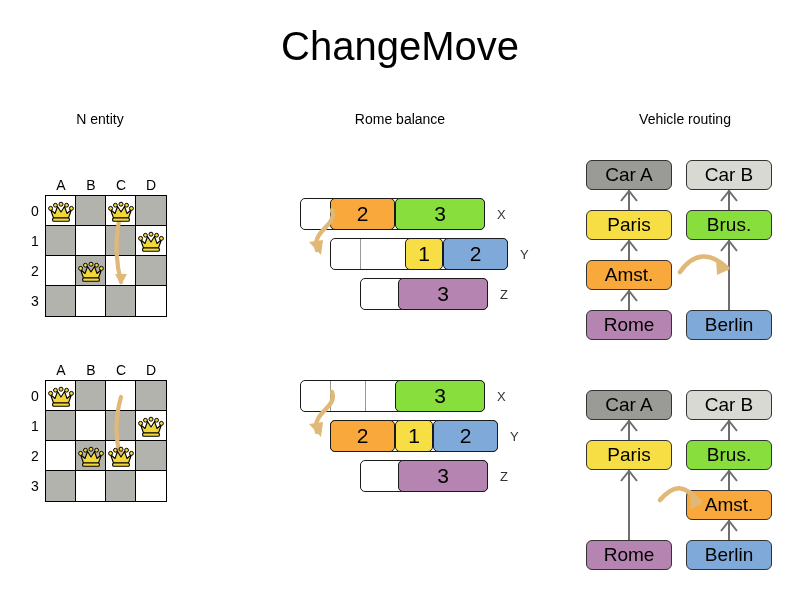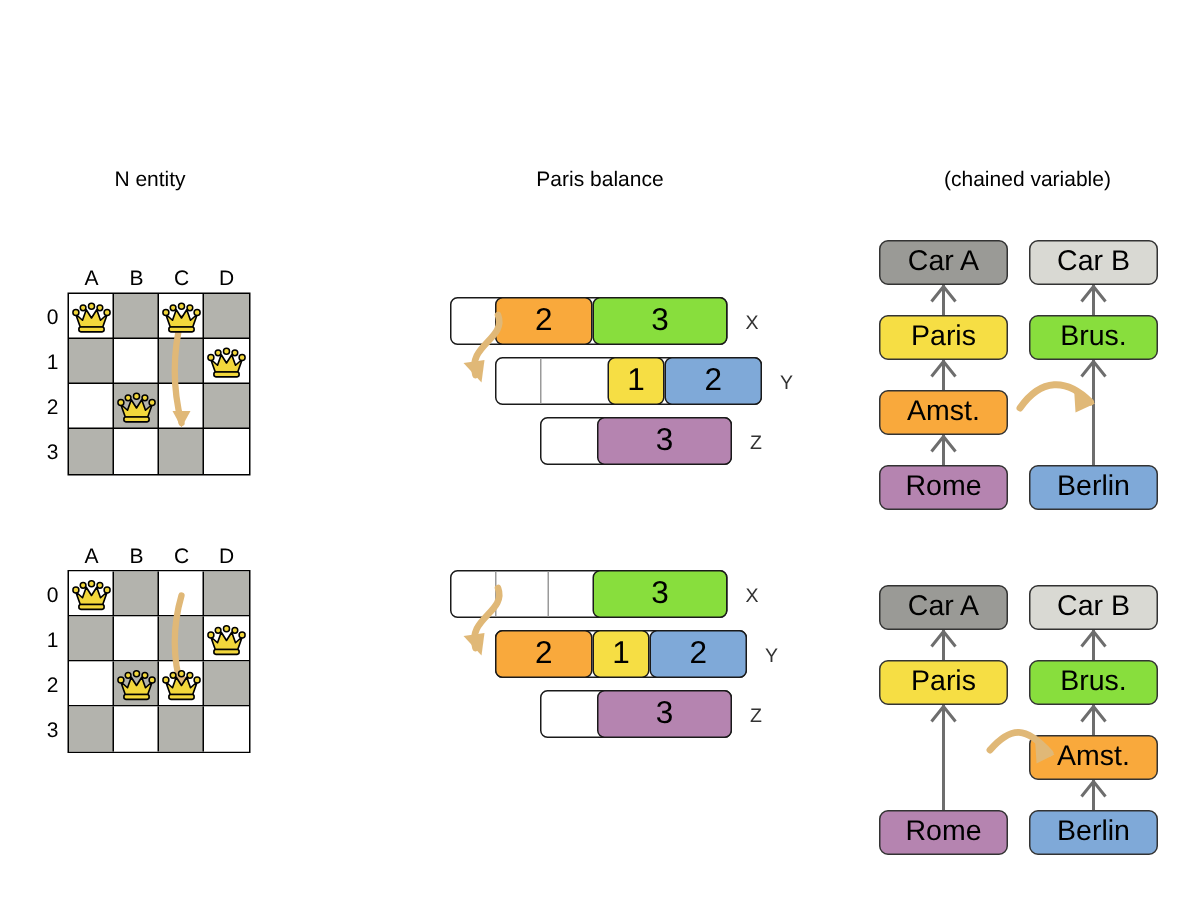--- a/index.html
+++ b/index.html
@@ -58,25 +58,26 @@
     display:flex;align-items:center;justify-content:center;
     font-size:19px;color:#000;
   }
   .vline{position:absolute;width:2.2px;background:#6e6e6e;}
 </style>
 </head>
 <body>
 
 <div class="page">
 
+  <div class="main-title">ChangeMove</div>
 
   <div class="sec-head" id="head-queens">N entity</div>
-  <div class="sec-head" id="head-cloud">Paris balance</div>
+  <div class="sec-head" id="head-cloud">Rome balance</div>
   <div class="sec-head" id="head-vrp">
-    <div>(chained variable)</div>
+    <div>Vehicle routing</div>
   </div>
 
   <div id="gen">
       <div class="col-label" style="left:46px;top:177px;">A</div>
       <div class="col-label" style="left:76px;top:177px;">B</div>
       <div class="col-label" style="left:106px;top:177px;">C</div>
       <div class="col-label" style="left:136px;top:177px;">D</div>
       <div class="row-label" style="left:28px;top:203px;">0</div>
       <div class="row-label" style="left:28px;top:233px;">1</div>
       <div class="row-label" style="left:28px;top:263px;">2</div>

